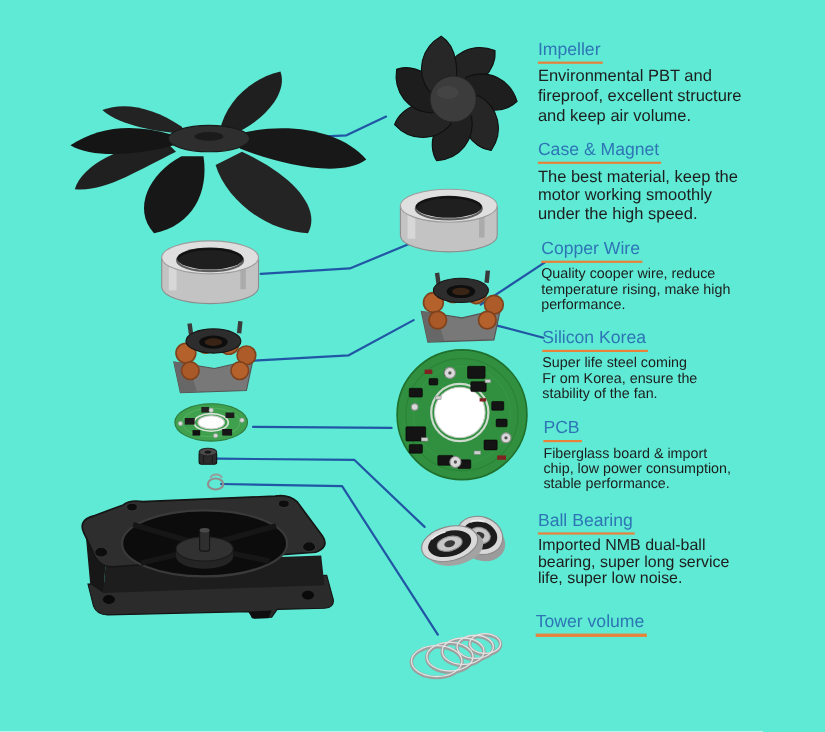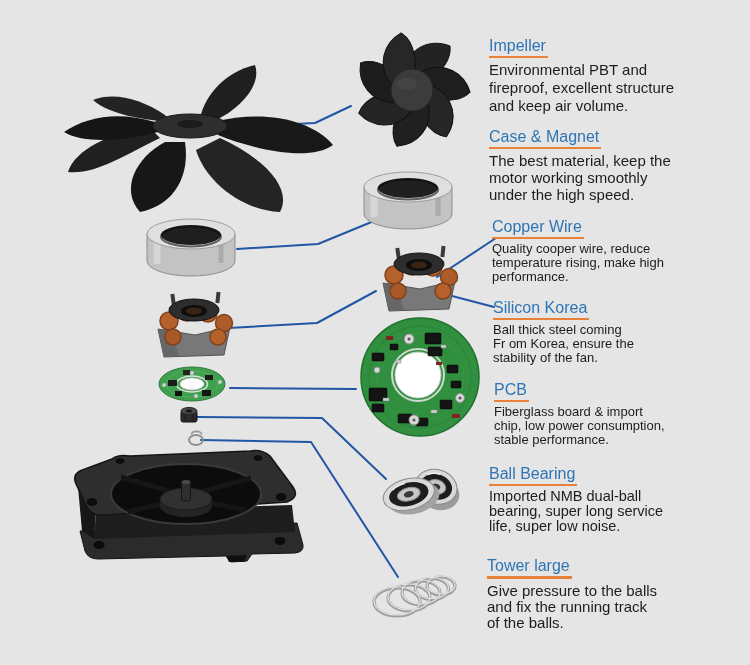--- a/index.html
+++ b/index.html
@@ -1,16 +1,16 @@
 <!DOCTYPE html>
 <html style="--heading: #2E75B6; --underline: #E8823A; --connector: #2156A5; --body_text: #1D1D1D;"><head>
 <meta charset="utf-8">
 <style>
   html,body{margin:0;padding:0;background:#fff;}
-  #stage{position:relative;width:750px;height:665px;background:#e5e5e5;overflow:hidden;
+  #stage{position:relative;width:750px;height:665px;background:#5eead4;overflow:hidden;
          font-family:"Liberation Sans","DejaVu Sans",sans-serif;}
   #diagram{position:absolute;left:0;top:0;}
   .label-block{position:absolute;z-index:2;}
   .sec-title{display:inline-block;font-size:16px;line-height:19px;font-weight:400;
              color:var(--heading,#2E75B6);border-bottom:2px solid var(--underline,#E8823A);
              padding:0 2px 1px 0;margin:0 0 3px 0;white-space:nowrap;}
   .sec-title.thick{border-bottom-width:3px;margin-bottom:4px;}
   .sec-desc{font-size:15px;line-height:18px;color:var(--body_text,#1d1d1d);
             white-space:pre-line;margin:0;}
   .sec-desc.s2{line-height:17px;}
@@ -257,39 +257,36 @@
 
 <div class="label-block" style="left:492px;top:217px">
   <div class="sec-title">Copper Wire</div>
   <div class="sec-desc sm">Quality cooper wire, reduce
 temperature rising, make high
 performance.</div>
 </div>
 
 <div class="label-block" style="left:493px;top:298px">
   <div class="sec-title">Silicon Korea</div>
-  <div class="sec-desc sm">Ball thick steel coming
+  <div class="sec-desc sm">Super life steel coming
 Fr om Korea, ensure the
 stability of the fan.</div>
 </div>
 
 <div class="label-block" style="left:494px;top:380px">
   <div class="sec-title">PCB</div>
   <div class="sec-desc sm">Fiberglass board &amp; import
 chip, low power consumption,
 stable performance.</div>
 </div>
 
 <div class="label-block" style="left:489px;top:464px">
   <div class="sec-title">Ball Bearing</div>
   <div class="sec-desc s6">Imported NMB dual-ball
 bearing, super long service
 life, super low noise.</div>
 </div>
 
 <div class="label-block" style="left:487px;top:556px">
-  <div class="sec-title thick">Tower large</div>
-  <div class="sec-desc s7">Give pressure to the balls
-and fix the running track
-of the balls.</div>
+  <div class="sec-title thick">Tower volume</div>
 </div>
 
 </div>
 
 </body></html>

